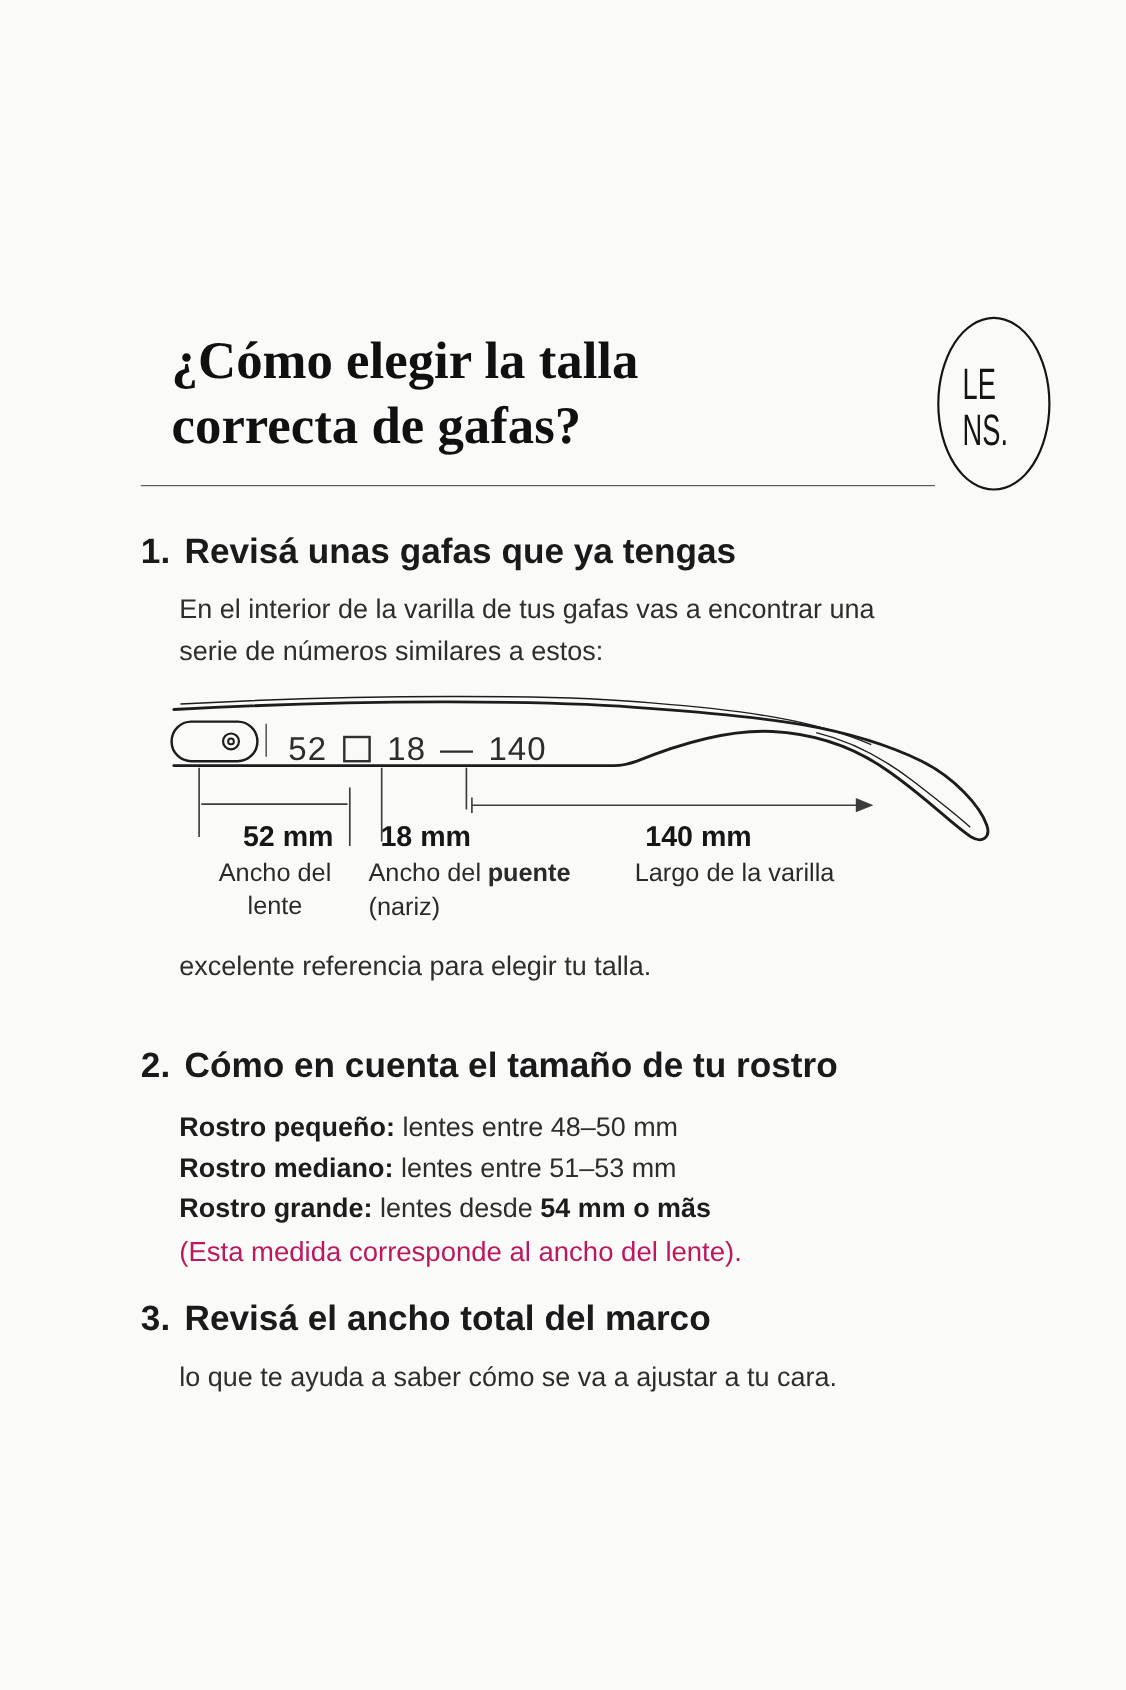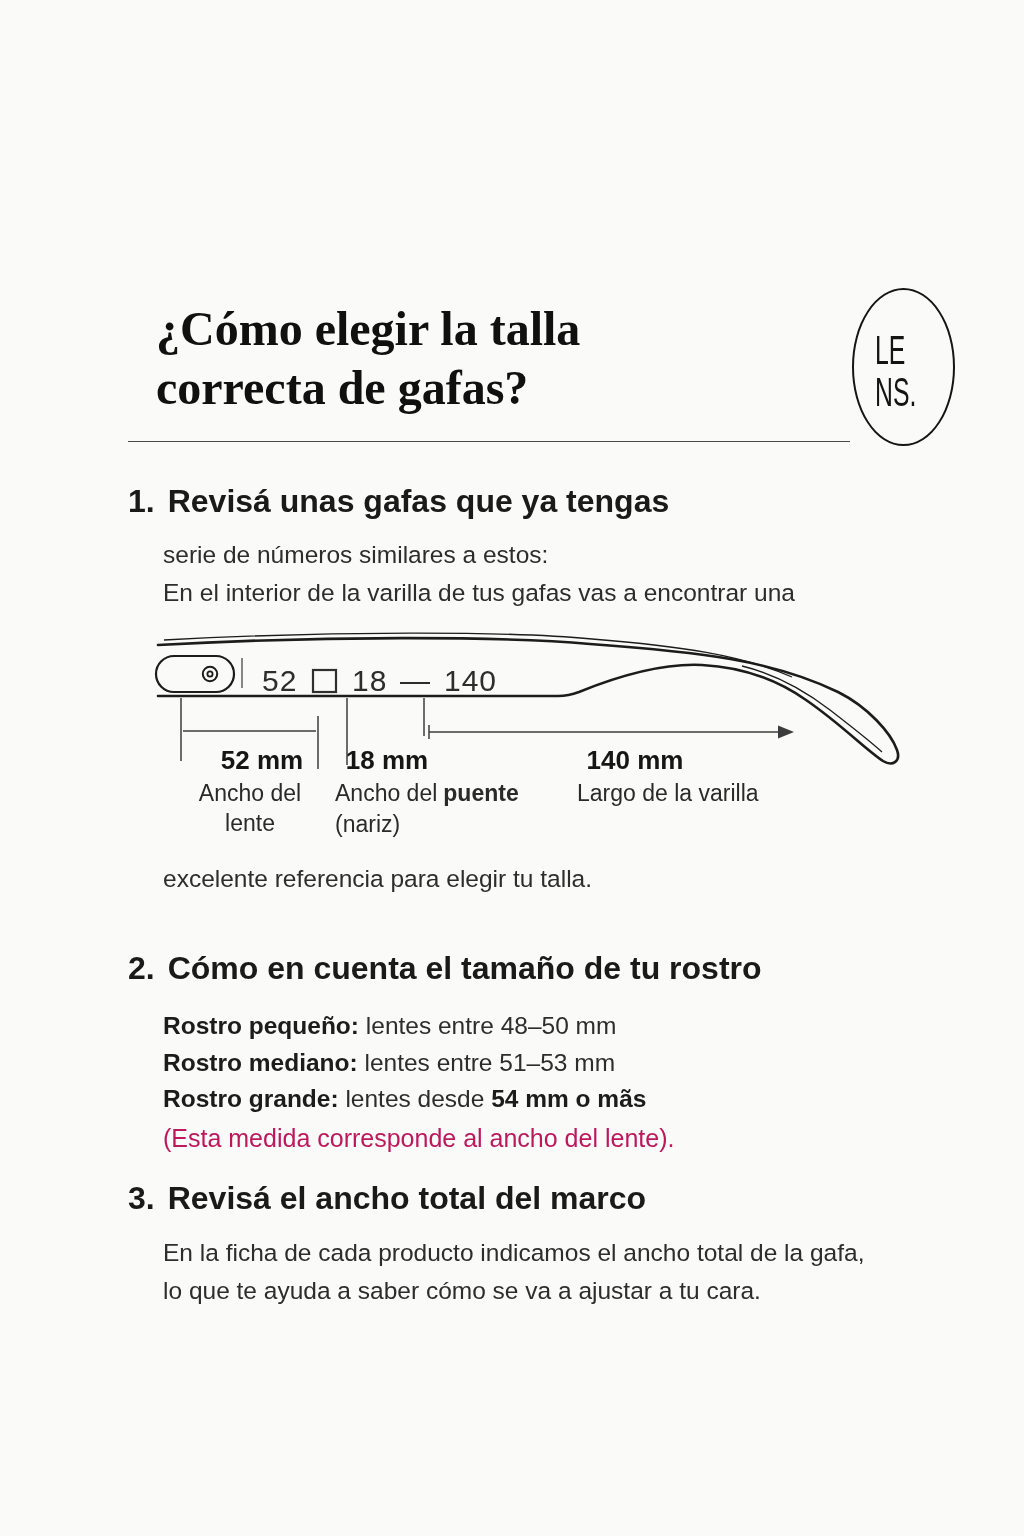--- a/index.html
+++ b/index.html
@@ -54,22 +54,22 @@
   <div class="logo-text"><span>LE</span><br><span>NS.</span></div>
 </div>
 
 <div class="abs rule"></div>
 
 <div class="abs sec-heading" style="left:128px;top:486px">
   <span class="num">1.</span><span>Revisá unas gafas que ya tengas</span>
 </div>
 
 <div class="abs body-text" style="left:163px;top:536px">
+  <div>En el interior de la varilla de tus gafas vas a encontrar una</div>
   <div>serie de números similares a estos:</div>
-  <div>En el interior de la varilla de tus gafas vas a encontrar una</div>
 </div>
 
 <svg class="abs" style="left:130px;top:616px" width="800" height="232" viewBox="130 616 800 232">
   <g stroke="#1c1c1c" fill="none">
     <path stroke-width="2.6" stroke-linecap="round" stroke-linejoin="round" d="M 158,645 C 320,636 500,636 590,644 C 700,652 772,660 838,692 C 868,707 891,733 897,750 C 901,761 893,767 883,761 C 866,750 841,724 806,700 C 776,679 741,667 702,665 C 662,663 616,677 579,692 C 571,695 566,696 558,696 L 158,696"></path>
     <path stroke-width="1.3" d="M 164,640 C 330,631 510,631 592,639 C 680,646 742,655 792,677"></path>
     <path stroke-width="1.3" d="M 742,666 C 775,674 804,690 830,710 C 852,727 871,742 882,752"></path>
     <rect x="156" y="656" width="78" height="36" rx="18" stroke-width="2.2"></rect>
     <circle cx="210" cy="674" r="7.2" stroke-width="2"></circle>
     <circle cx="210" cy="674" r="2.6" stroke-width="1.8"></circle>
@@ -121,15 +121,14 @@
   <div><span class="b">Rostro grande:</span><span> lentes desde </span><span class="b">54 mm o mãs</span></div>
 </div>
 
 <div class="abs small-note" style="left:163px;top:1124px">(Esta medida corresponde al ancho del lente).</div>
 
 <div class="abs sec-heading" style="left:128px;top:1183px">
   <span class="num">3.</span><span>Revisá el ancho total del marco</span>
 </div>
 
 <div class="abs body-text" style="left:163px;top:1234px">
-  <div>En la ficha de cada producto indicamos el ancho total de la gafa,</div>
   <div>lo que te ayuda a saber cómo se va a ajustar a tu cara.</div>
 </div>
 
 </body></html>

